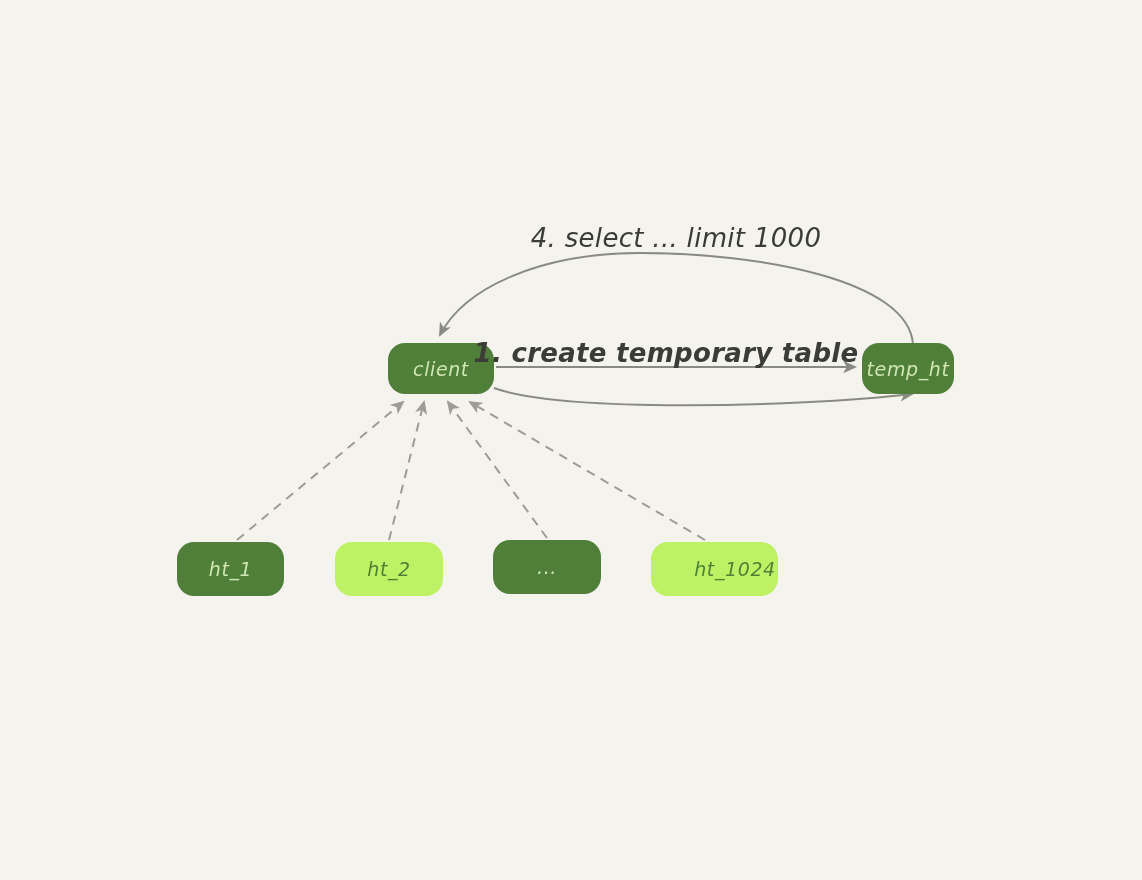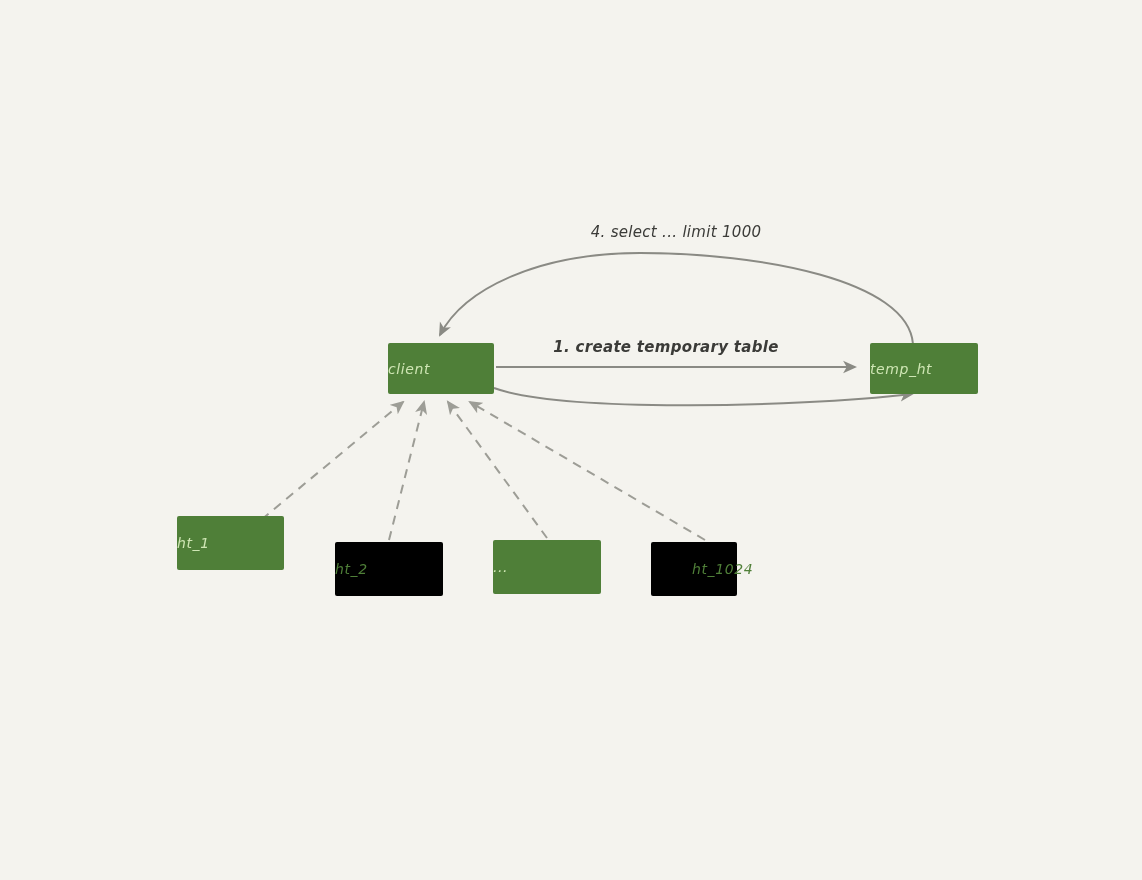--- a/index.html
+++ b/index.html
@@ -25,42 +25,42 @@
     left: 0;
     top: 0;
     width: 1142px;
     height: 880px;
     overflow: visible;
   }
   .node {
     position: absolute;
     display: flex;
     align-items: center;
-    justify-content: flex-start;
-    border-radius: 2px;
+    justify-content: center;
+    border-radius: 17px;
     box-sizing: border-box;
     font-family: "DejaVu Sans", sans-serif;
     font-style: italic;
-    font-size: 14px;
+    font-size: 19px;
     letter-spacing: 0.6px;
     user-select: none;
   }
   .node-dark {
     background: #4f7f38;
     color: #cfe6b4;
   }
   .node-light {
-    background: #000000;
+    background: #bef264;
     color: #4f7f38;
   }
   .edge-label {
     position: absolute;
     font-family: "DejaVu Sans", sans-serif;
     font-style: italic;
-    font-size: 15px;
+    font-size: 26px;
     color: #3b3b38;
     white-space: nowrap;
     letter-spacing: 0.3px;
     user-select: none;
   }
   .edge-label.center {
     transform: translateX(-50%);
   }
 </style>
 </head>
@@ -89,37 +89,37 @@
       <path d="M 389 540 L 424 402" marker-end="url(#arrow-dashed)"></path>
       <path d="M 547 538 L 448 402" marker-end="url(#arrow-dashed)"></path>
       <path d="M 705 540 L 470 402" marker-end="url(#arrow-dashed)"></path>
     </g>
   </svg>
 
   <div class="node node-dark" style="left:388px; top:343px; width:106px; height:51px;">
     <span>client</span>
   </div>
 
-  <div class="node node-dark" style="left:862px; top:343px; width:108px; height:51px;margin-left:8px;">
+  <div class="node node-dark" style="left:862px; top:343px; width:92px; height:51px;">
     <span>temp_ht</span>
   </div>
 
-  <div class="node node-dark" style="left:177px; top:516px; width:107px; height:54px;">
+  <div class="node node-dark" style="left:177px; top:542px; width:107px; height:54px;">
     <span>ht_1</span>
   </div>
 
   <div class="node node-light" style="left:335px; top:542px; width:108px; height:54px;">
     <span>ht_2</span>
   </div>
 
   <div class="node node-dark" style="left:493px; top:540px; width:108px; height:54px;">
     <span>...</span>
   </div>
 
-  <div class="node node-light" style="left:651px; top:542px; width:86px; height:54px;padding-left:41px;">
+  <div class="node node-light" style="left:651px; top:542px; width:127px; height:54px;padding-left:41px;">
     <span>ht_1024</span>
   </div>
 
   <div class="edge-label center" style="left:666px; top:338px;font-weight:bold;">1. create temporary table</div>
 
 
 
   <div class="edge-label center" style="left:676px; top:223px;">4. select ... limit 1000</div>
 
 </div>

